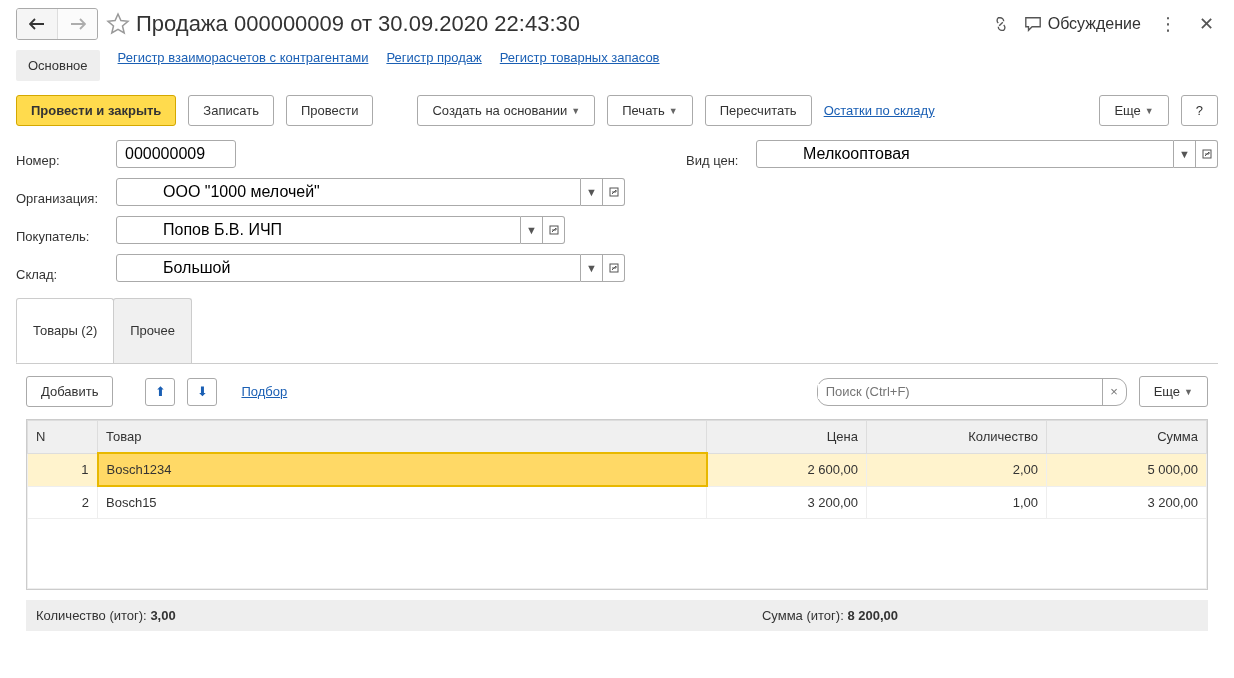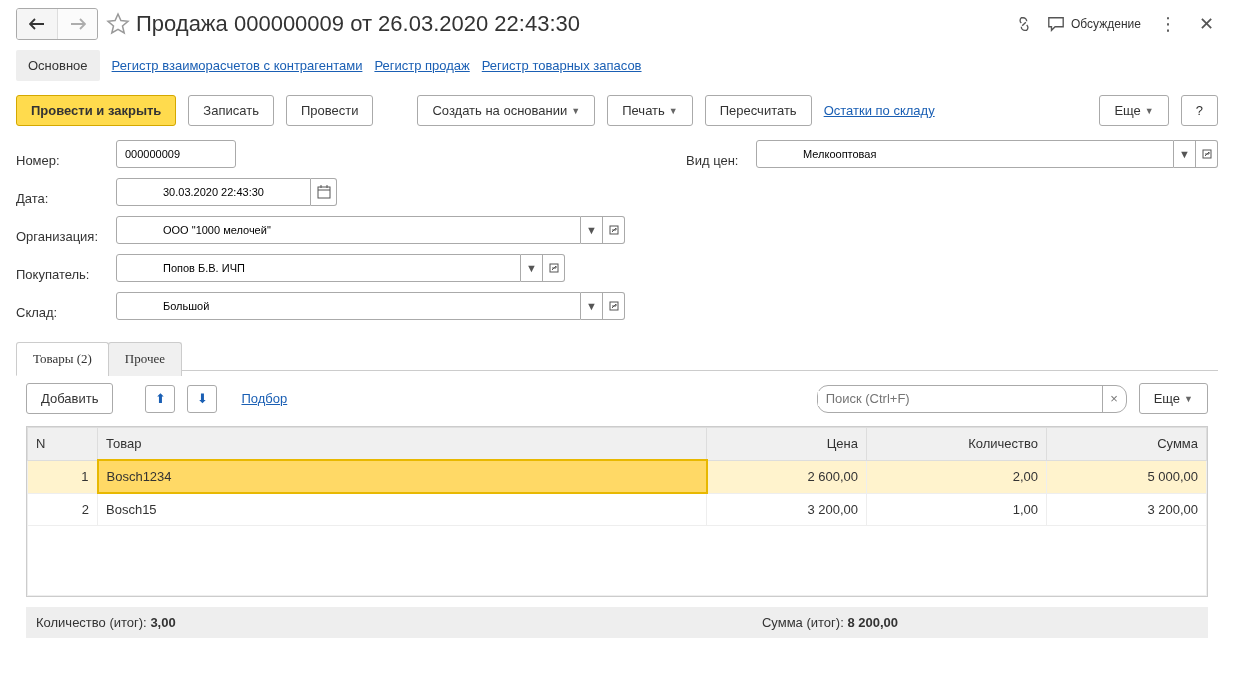--- a/index.html
+++ b/index.html
@@ -7,48 +7,48 @@
 
 .header-row { display: flex; align-items: center; margin-bottom: 10px; }
 .nav-btns { display: flex; border: 1px solid #aaa; border-radius: 3px; overflow: hidden; margin-right: 8px; }
 .nav-btn { width: 40px; height: 30px; display: flex; align-items: center; justify-content: center; background: #f5f5f5; cursor: pointer; }
 .nav-btn + .nav-btn { border-left: 1px solid #aaa; }
 .nav-btn.disabled { opacity: 0.4; }
 .star-icon { width: 24px; height: 24px; margin-right: 6px; cursor: pointer; stroke: #999; fill: none; stroke-width: 1.5; }
 .title { font-size: 22px; font-weight: normal; flex: 1; }
 .header-right { display: flex; align-items: center; gap: 14px; }
 .header-icon { width: 18px; height: 18px; stroke: #555; fill: none; stroke-width: 1.5; cursor: pointer; }
-.discuss { display: flex; align-items: center; gap: 6px; cursor: pointer; font-size: 12px; }
+.discuss { display: flex; align-items: center; gap: 6px; cursor: pointer; font-size: 16px; }
 .kebab, .close-x { cursor: pointer; color: #555; font-size: 18px; padding: 0 4px; }
 
-.section-tabs { display: flex; gap: 12px; align-items: center; margin-bottom: 14px; }
+.section-tabs { display: flex; gap: 18px; margin-bottom: 14px; }
 .sec-tab { padding: 8px 12px; cursor: pointer; }
 .sec-tab.active { background: #eee; border-radius: 2px; }
 .link { color: #1a5fb4; text-decoration: underline; cursor: pointer; }
 
 .cmdbar { display: flex; gap: 12px; align-items: center; margin-bottom: 14px; flex-wrap: wrap; }
 .btn { border: 1px solid #aaa; border-radius: 3px; padding: 7px 14px; background: #fff; cursor: pointer; font-size: 13px; display: inline-flex; align-items: center; gap: 4px; }
 .btn-yellow { background: #ffdb4d; border-color: #d4a800; font-weight: bold; }
 .chev { font-size: 9px; color: #666; }
 .spacer { flex: 1; }
 
 .form-row { display: flex; align-items: flex-end; margin-bottom: 10px; }
 .fld-label { width: 100px; }
 .tfield { border: 1px solid #aaa; border-radius: 3px; height: 28px; padding: 0 6px; display: flex; align-items: center; background: #fff; }
-.tfield input { border: none; outline: none; width: 100%; font-size: 11px; background: transparent; }
+.tfield input { border: none; outline: none; width: 100%; font-size: 16px; background: transparent; }
 .combo { display: flex; }
 .combo .tfield { border-top-right-radius: 0; border-bottom-right-radius: 0; padding-left: 44px; }
 .combo-btn { border: 1px solid #aaa; border-left: none; width: 22px; height: 28px; display: flex; align-items: center; justify-content: center; background: #fff; cursor: pointer; font-size: 11px; color: #555; }
 .combo-btn:last-child { border-top-right-radius: 3px; border-bottom-right-radius: 3px; }
 .date-btn { border: 1px solid #aaa; border-left: none; width: 26px; height: 28px; display: flex; align-items: center; justify-content: center; background: #fff; cursor: pointer; border-top-right-radius: 3px; border-bottom-right-radius: 3px; }
 .two-col { display: flex; gap: 40px; }
 .col { flex: 0 0 auto; }
 
 .tab-strip { display: flex; border-bottom: 1px solid #ccc; margin-top: 6px; }
-.tab-strip .tab { padding: 8px 16px; border: 1px solid #ccc; border-bottom: none; margin-right: -1px; background: #f0f0f0; cursor: pointer; border-radius: 3px 3px 0 0; position: relative; top: 6px; font-family: Liberation Serif, serif; }
+.tab-strip .tab { padding: 24px 16px; border: 1px solid #ccc; border-bottom: none; margin-right: -1px; background: #f0f0f0; cursor: pointer; border-radius: 3px 3px 0 0; position: relative; top: 0; }
 .tab-strip .tab.active { background: #fff; border-bottom: 1px solid #fff; }
 
 .table-cmdbar { display: flex; align-items: center; gap: 12px; padding: 12px 10px; }
 .icon-btn { border: 1px solid #aaa; border-radius: 3px; width: 30px; height: 28px; display: flex; align-items: center; justify-content: center; cursor: pointer; background: #fff; }
 .arrow-up { color: #1a5fb4; }
 .arrow-down { color: #1a5fb4; }
 .search-box { display: flex; border: 1px solid #aaa; border-radius: 11px; height: 28px; width: 310px; align-items: center; }
 .search-box input { border: none; outline: none; flex: 1; padding: 0 8px; font-size: 13px; }
 .search-x { width: 24px; text-align: center; border-left: 1px solid #aaa; cursor: pointer; color: #777; height: 100%; display: flex; align-items: center; justify-content: center; }
 
@@ -78,21 +78,21 @@
     </div>
     <div class="nav-btn disabled">
       <svg width="16" height="12" viewBox="0 0 16 12">
           <path d="M10 1 L15 6 L10 11 M15 6 H1" stroke="#333" stroke-width="1.8" fill="none"></path>
         </svg>
     </div>
   </div>
   <svg class="star-icon" viewBox="0 0 24 24">
       <path d="M12 2 L14.9 8.6 L22 9.3 L16.5 14 L18.2 21 L12 17.3 L5.8 21 L7.5 14 L2 9.3 L9.1 8.6 Z"></path>
     </svg>
-  <div class="title">Продажа 000000009 от 26.03.2020 22:43:30</div>
+  <div class="title">Продажа 000000009 от 30.09.2020 22:43:30</div>
   <div class="header-right">
     <svg class="header-icon" viewBox="0 0 20 20">
         <path d="M8 12 L12 8 M7 9 a4 4 0 0 1 0-6 l2-0 a4 4 0 0 1 4 4 M13 11 a4 4 0 0 1 0 6 l-2 0 a4 4 0 0 1-4-4"></path>
       </svg>
     <div class="discuss">
       <svg class="header-icon" viewBox="0 0 20 20">
           <path d="M2 3 h16 v10 h-9 l-4 4 v-4 h-3 z"></path>
         </svg>
       <span>Обсуждение</span>
     </div>
@@ -131,36 +131,20 @@
   <div class="btn">?</div>
 </div>
 
 <div class="two-col">
   <div class="col" style="width:630px">
     <div class="form-row">
       <div class="fld-label">Номер:</div>
       <div class="tfield" style="width:120px">
           <input value="000000009" style="">
         </div>
-    </div>
-    <div class="form-row">
-      <div class="fld-label">Дата:</div>
-      <div class="combo">
-        <div class="tfield" style="width:195px">
-            <input value="30.03.2020 22:43:30" style="">
-          </div>
-        <div class="date-btn">
-          <svg width="14" height="14" viewBox="0 0 14 14">
-              <rect x="1" y="2" width="12" height="11" fill="none" stroke="#555"></rect>
-              <line x1="1" y1="5" x2="13" y2="5" stroke="#555"></line>
-              <line x1="4" y1="0" x2="4" y2="3" stroke="#555"></line>
-              <line x1="10" y1="0" x2="10" y2="3" stroke="#555"></line>
-            </svg>
-        </div>
-      </div>
     </div>
     <div class="form-row">
       <div class="fld-label">Организация:</div>
       <div class="combo">
         <div class="tfield" style="width:465px">
             <input value="ООО &quot;1000 мелочей&quot;" style="">
           </div>
         <div class="combo-btn">▼</div>
         <div class="combo-btn">
             <svg width="10" height="10" viewBox="0 0 10 10">

